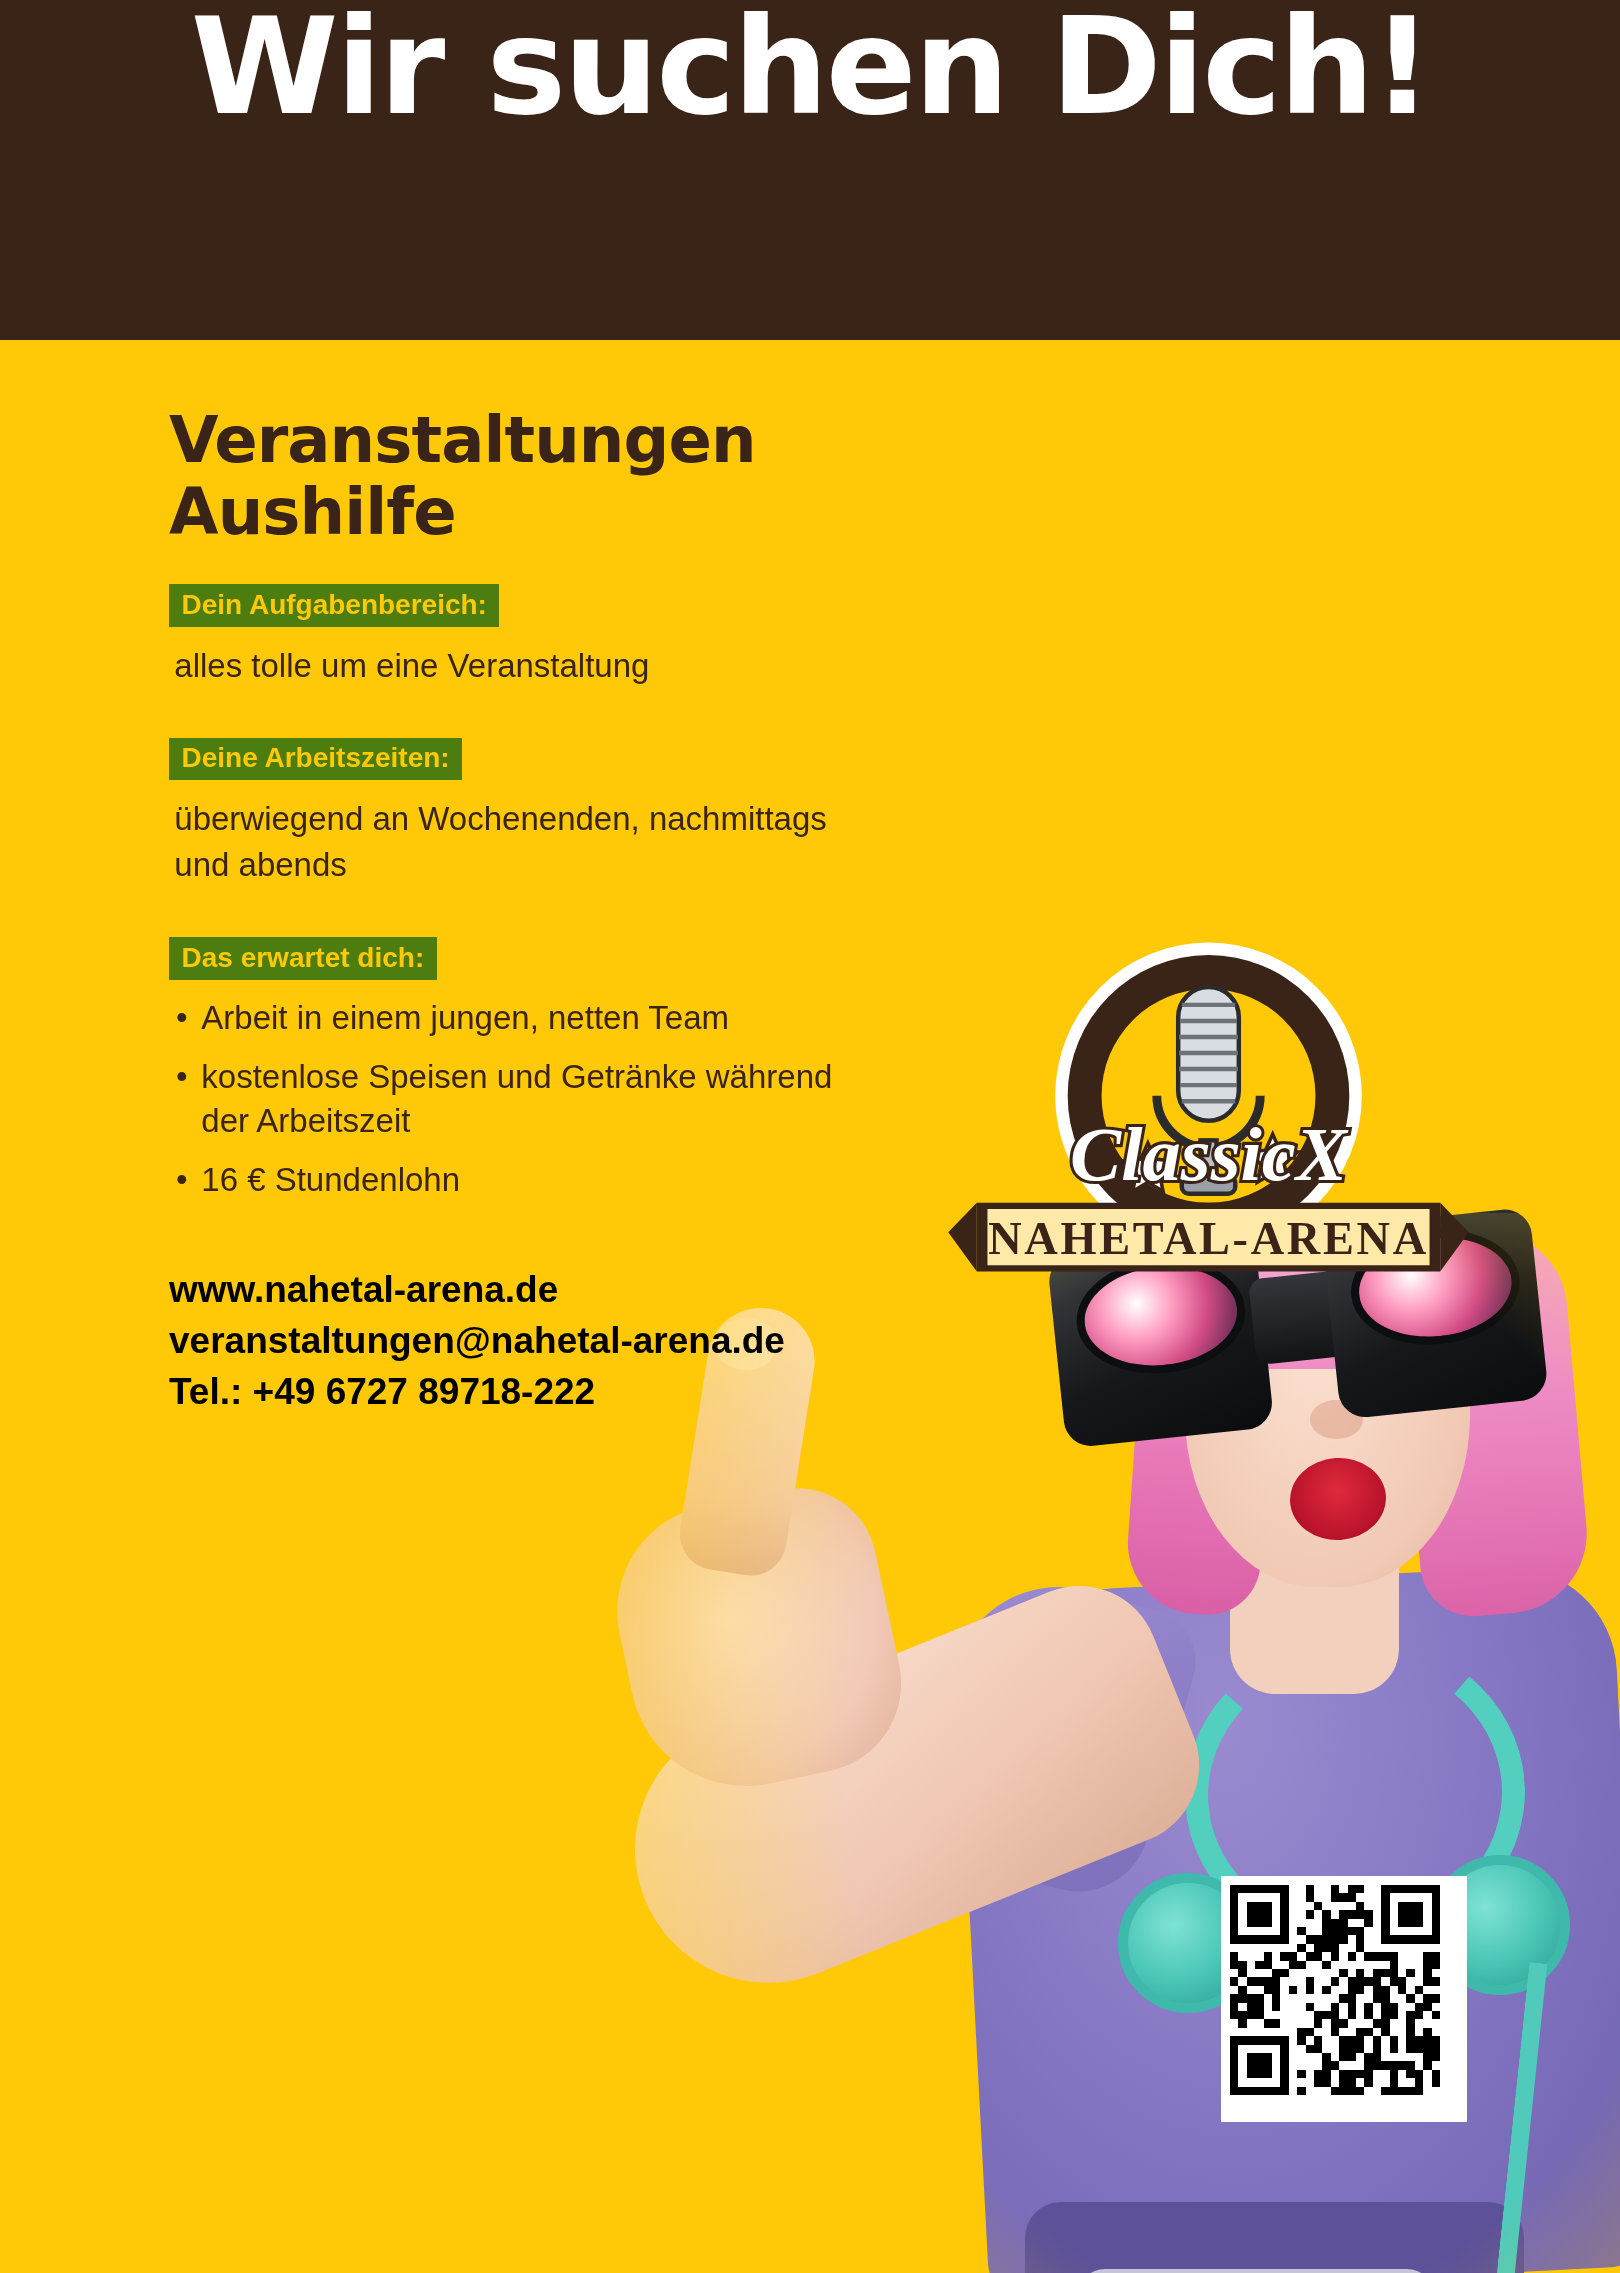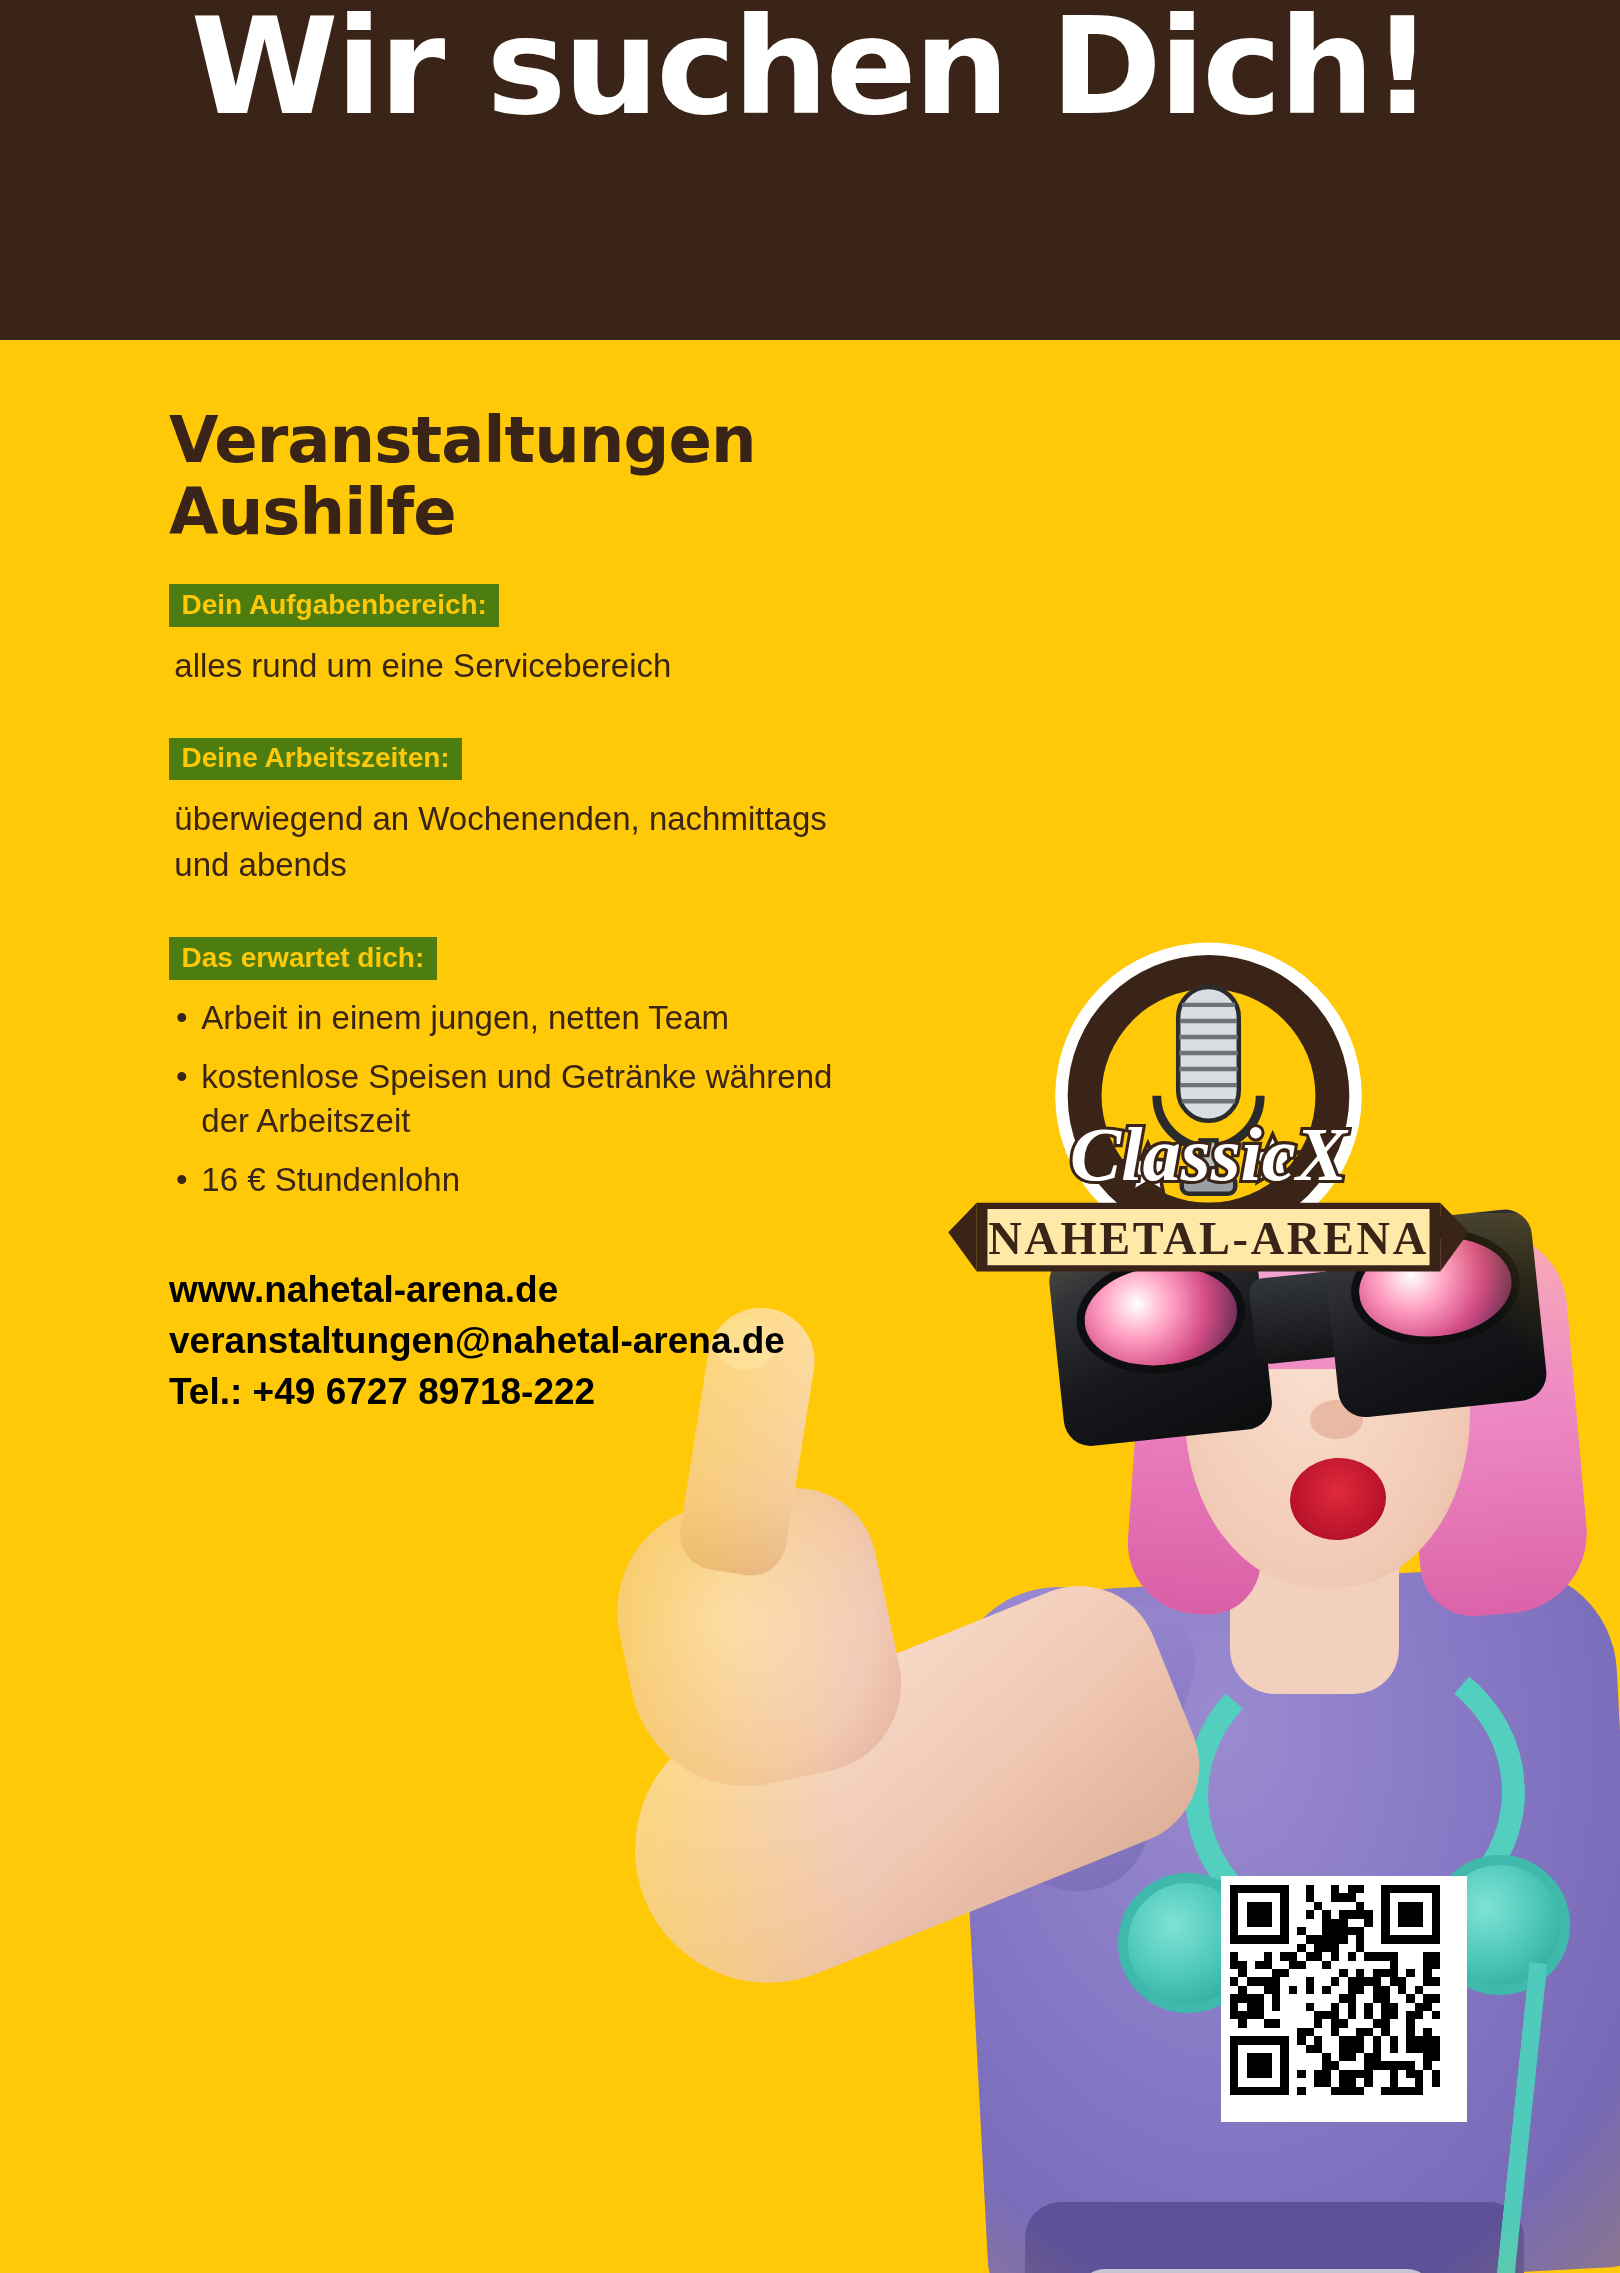--- a/index.html
+++ b/index.html
@@ -474,21 +474,21 @@
 <div class="content">
 
   <div class="job-title">
     <div>Veranstaltungen</div>
     <div>Aushilfe</div>
   </div>
 
 
   <div class="section">
     <span class="sec-label">Dein Aufgabenbereich:</span>
-    <div class="sec-body">alles rund um eine Servicebereich</div>
+    <div class="sec-body">alles tolle um eine Veranstaltung</div>
   </div>
 
   <div class="section">
     <span class="sec-label">Deine Arbeitszeiten:</span>
     <div class="sec-body">überwiegend an Wochenenden, nachmittags und abends</div>
   </div>
 
   <div class="section">
     <span class="sec-label">Das erwartet dich:</span>
     <ul class="bullets">

